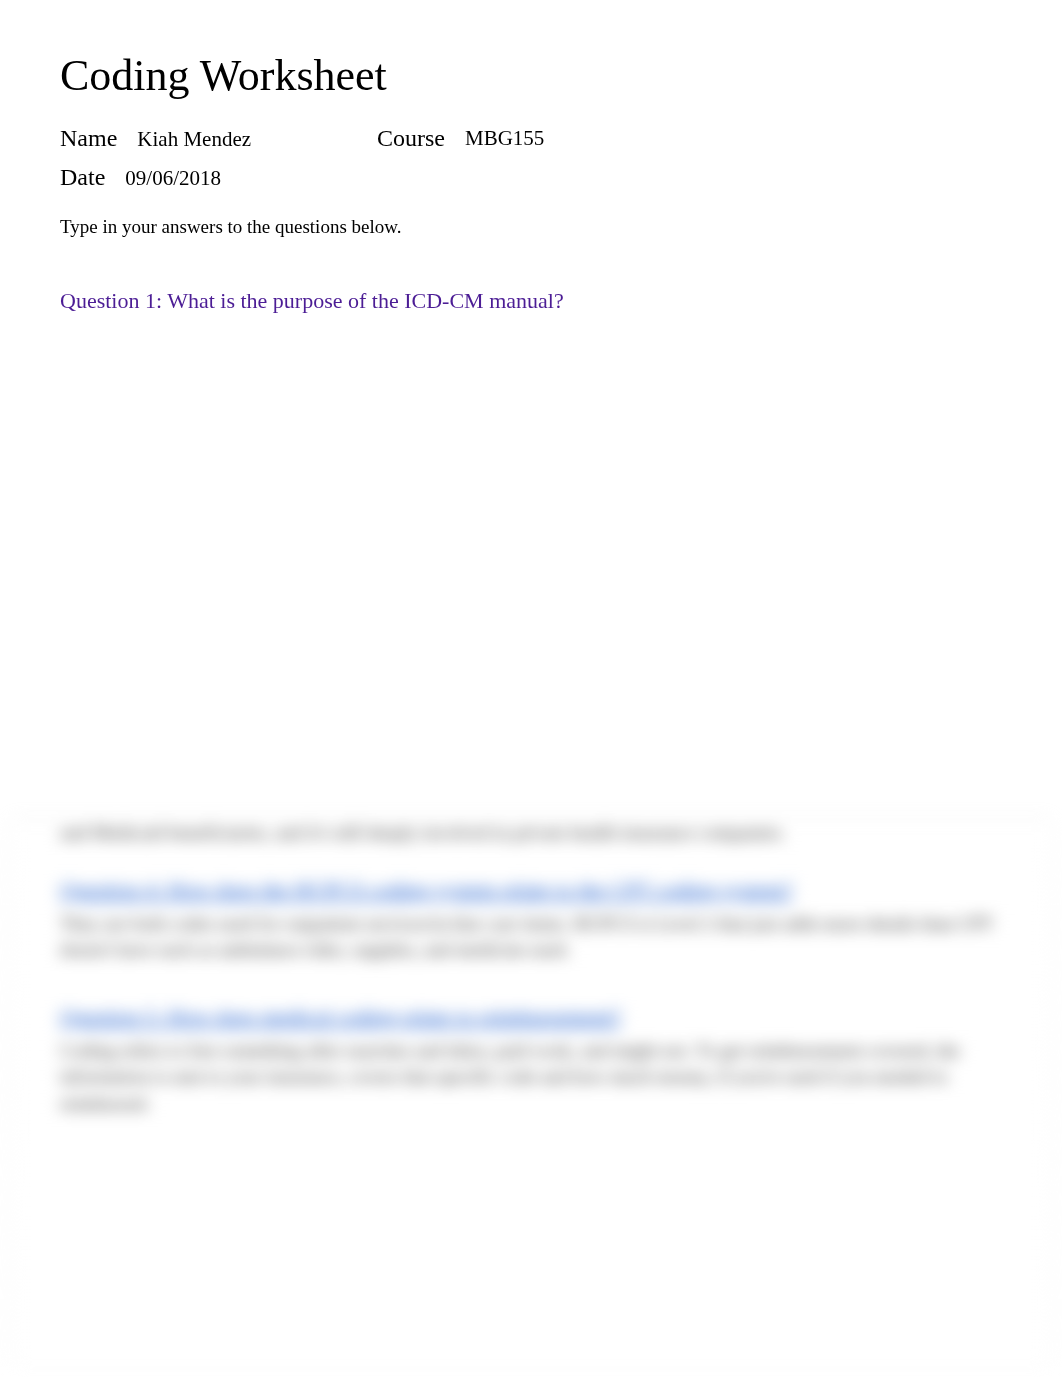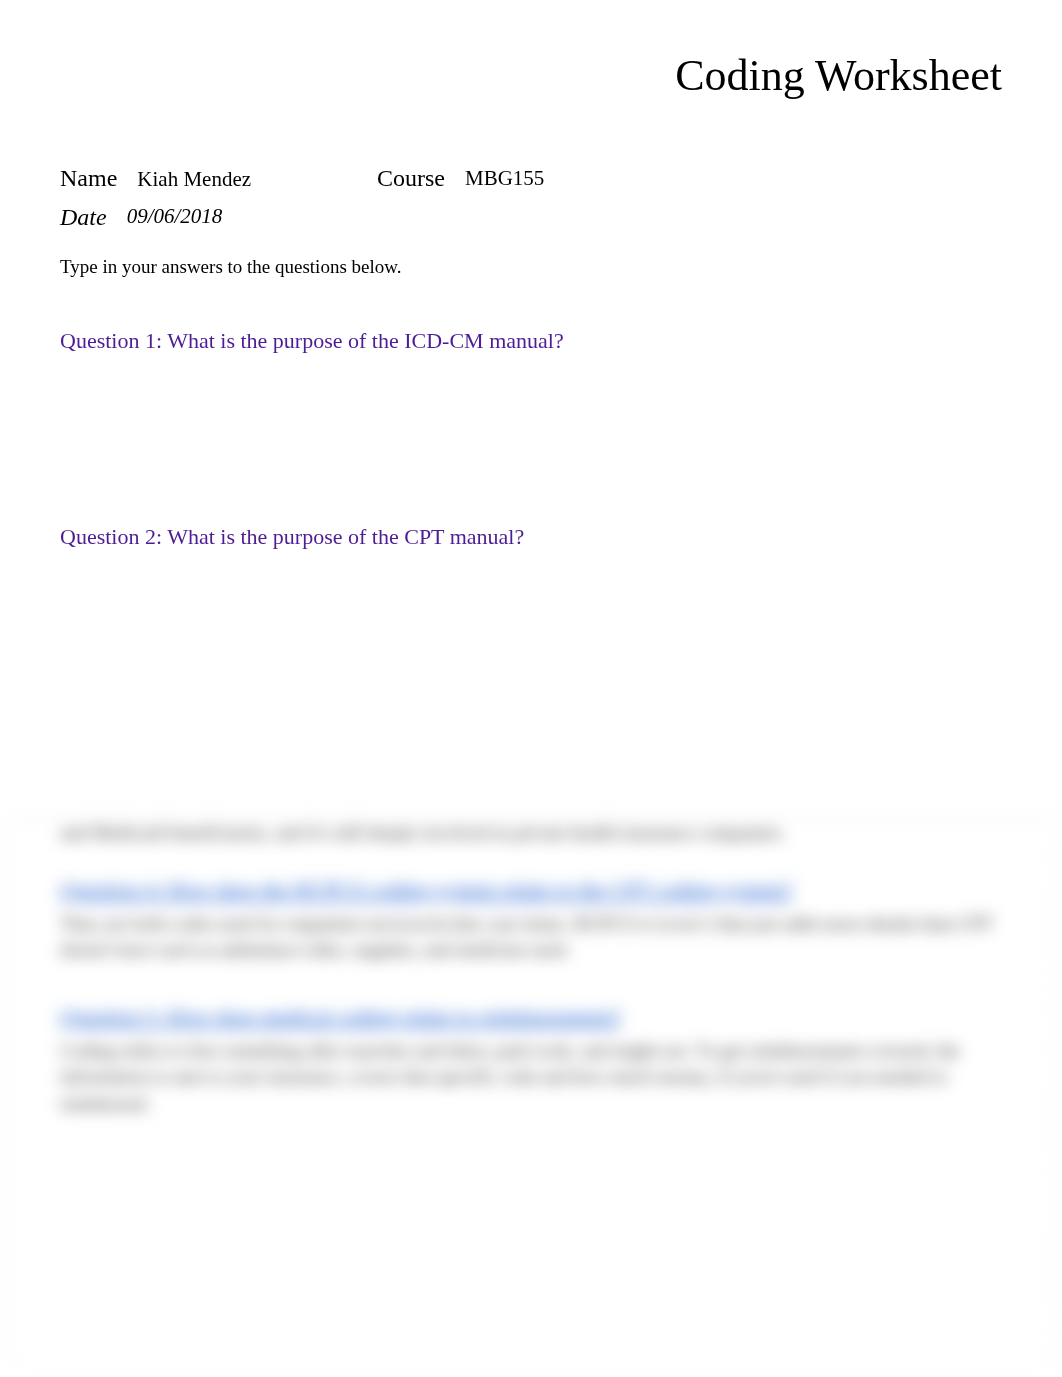--- a/index.html
+++ b/index.html
@@ -12,24 +12,24 @@
       background: #ffffff;
       width: 1062px;
       height: 1377px;
       position: relative;
       overflow: hidden;
     }
     .page {
       padding: 50px 60px;
     }
     .title {
-      text-align: right;
+      text-align: left;
       font-size: 44px;
       font-weight: normal;
-      margin-bottom: 64px;
+      margin-bottom: 24px;
       color: #000;
     }
     .header-row {
       display: flex;
       align-items: baseline;
       margin-bottom: 12px;
     }
     .label {
       font-size: 24px;
       color: #000;
@@ -44,22 +44,21 @@
       align-items: baseline;
       width: 280px;
     }
     .course-group {
       display: flex;
       align-items: center;
       margin-left: 37px;
     }
     .date-group {
       display: flex;
-      align-items: flex-start;
-      font-style: italic;
+      align-items: flex-end;
     }
     .instruction {
       font-size: 19px;
       color: #000;
       margin-top: 25px;
       margin-bottom: 50px;
     }
     .question {
       font-size: 22px;
       color: #4c1d95;
@@ -119,21 +118,20 @@
   <div class="header-row">
     <div class="date-group">
       <span class="label">Date</span>
       <span class="value">09/06/2018</span>
     </div>
   </div>
 
   <p class="instruction">Type in your answers to the questions below.</p>
 
   <p class="question">Question 1: What is the purpose of the ICD-CM manual?</p>
-  <p class="question">Question 2: What is the purpose of the CPT manual?</p>
 </div>
 
 <div class="blurred-section">
   <p class="blurred-text">and Medicaid beneficiaries, and it's still deeply involved in private health insurance companies.</p>
   <p class="blurred-question">Question 4: How does the HCPCS coding system relate to the CPT coding system?</p>
   <p class="blurred-answer">They are both codes used for outpatient services/in-line care items. HCPCS is Level 2 that just adds more details than CPT doesn't have such as ambulance rides, supplies, and medicine used.</p>
   <p class="blurred-question">Question 5: How does medical coding relate to reimbursement?</p>
   <p class="blurred-answer">Coding refers to free something after searches and labor, paid work, and might not. To get reimbursement covered, the information is sent to your insurance, covers that specific code and how much money, if you're used if you needed to reimbursed.</p>
 </div>
 

